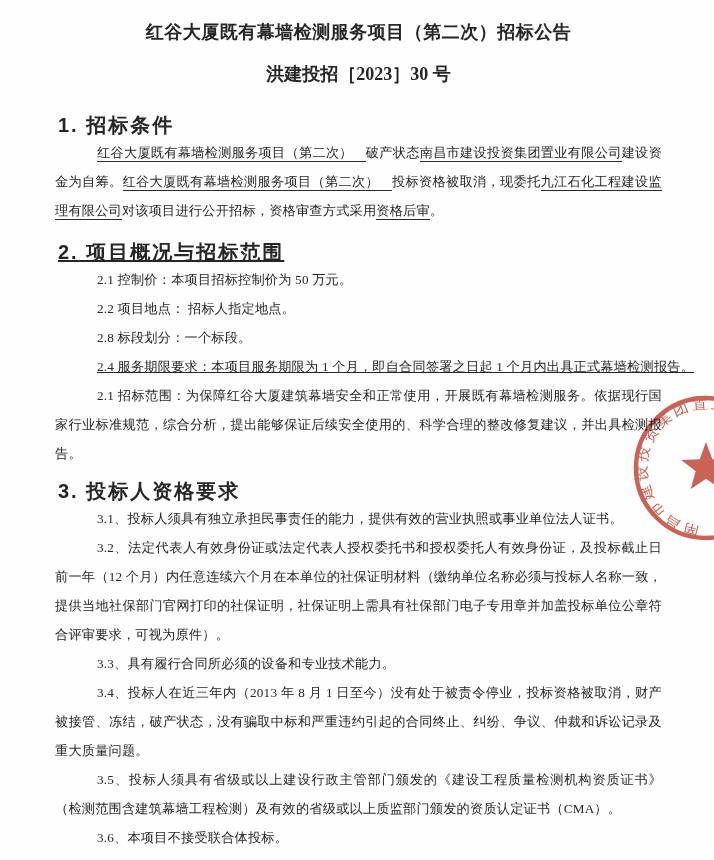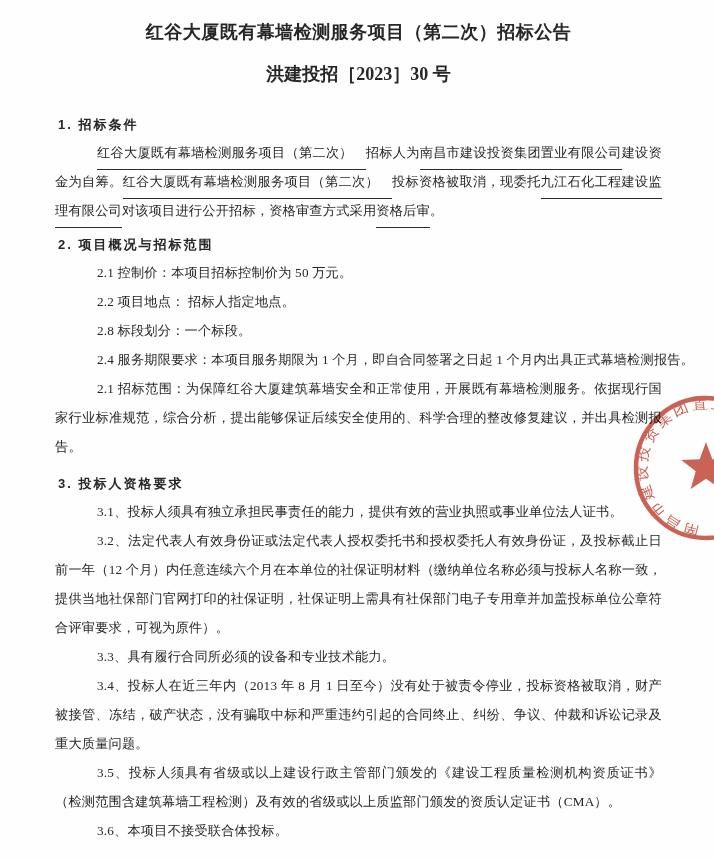--- a/index.html
+++ b/index.html
@@ -25,45 +25,45 @@
   }
   .doc-number {
     margin: 18px 0 16px;
     text-align: center;
     font-size: 18px;
     line-height: 24px;
     font-weight: bold;
   }
   .sec-heading {
     font-family: "Liberation Sans", "DejaVu Sans", sans-serif;
-    font-size: 13px;
+    font-size: 20px;
     line-height: 26px;
     font-weight: bold;
     letter-spacing: 2px;
     margin: 0 0 0 3px;
   }
   .h1 { margin-top: 26px; }
-  .h2 { margin-top: 7px; }
+  .h2 { margin-top: 14px; text-decoration: underline; }
   .h3 { margin-top: 10px; }
   p.body {
     margin: 0;
     font-size: 13.2px;
     line-height: 29px;
     text-align: justify;
     letter-spacing: 0.2px;
   }
   .ind { text-indent: 42px; }
-  .u { border-bottom: 1px solid #2b2b2b; padding-bottom: 9px; }
+  .u { border-bottom: 1px solid #2b2b2b; padding-bottom: 1px; }
   .u-tail { padding-right: 13px; }
   .p1  { margin-top: 6px; }
   .i21 { margin-top: 9px; }
   .i22 { margin-top: 2px; }
   .i23 { margin-top: 0; }
   .i24 { margin-top: -3px; line-height: 26px; font-size: 13px; letter-spacing: 0;
-         white-space: nowrap; margin-right: -48px; text-align: left; }
+         white-space: nowrap; margin-right: -48px; text-align: left; text-decoration: underline; }
   .i25 { margin-top: 0; line-height: 26px; }
   .i31 { margin-top: 11px; }
   .i32 { margin-top: 2px; line-height: 27.5px; }
   .i33 { margin-top: 5px; }
   .i34 { margin-top: 1px; }
   .i35 { margin-top: 1px; }
   .i36 { margin-top: 0; }
   .seal {
     position: absolute;
     left: 626px;
@@ -77,21 +77,21 @@
 </head>
 <body>
 
 <div class="page">
 
   <div class="doc-title">红谷大厦既有幕墙检测服务项目（第二次）招标公告</div>
   <div class="doc-number">洪建投招［2023］30 号</div>
 
   <div class="sec-heading h1">1. 招标条件</div>
 
-  <p class="body ind p1"><span class="u u-tail">红谷大厦既有幕墙检测服务项目（第二次）</span><span>招标人为</span><span class="u">南昌市建设投资集团置业有限公司</span><span>建设资金为自筹。</span><span class="u u-tail">红谷大厦既有幕墙检测服务项目（第二次）</span><span>投标资格被取消，现委托</span><span class="u">九江石化工程建设监理有限公司</span><span>对该项目进行公开招标，资格审查方式采用</span><span class="u">资格后审</span><span>。</span></p>
+  <p class="body ind p1"><span class="u u-tail">红谷大厦既有幕墙检测服务项目（第二次）</span><span>破产状态</span><span class="u">南昌市建设投资集团置业有限公司</span><span>建设资金为自筹。</span><span class="u u-tail">红谷大厦既有幕墙检测服务项目（第二次）</span><span>投标资格被取消，现委托</span><span class="u">九江石化工程建设监理有限公司</span><span>对该项目进行公开招标，资格审查方式采用</span><span class="u">资格后审</span><span>。</span></p>
 
   <div class="sec-heading h2">2. 项目概况与招标范围</div>
 
   <p class="body ind i21">2.1 控制价：本项目招标控制价为 50 万元。</p>
   <p class="body ind i22">2.2 项目地点： 招标人指定地点。</p>
   <p class="body ind i23">2.8 标段划分：一个标段。</p>
   <p class="body ind i24">2.4 服务期限要求：本项目服务期限为 1 个月，即自合同签署之日起 1 个月内出具正式幕墙检测报告。</p>
   <p class="body ind i25">2.1 招标范围：为保障红谷大厦建筑幕墙安全和正常使用，开展既有幕墙检测服务。依据现行国家行业标准规范，综合分析，提出能够保证后续安全使用的、科学合理的整改修复建议，并出具检测报告。</p>
 
   <div class="sec-heading h3">3. 投标人资格要求</div>

